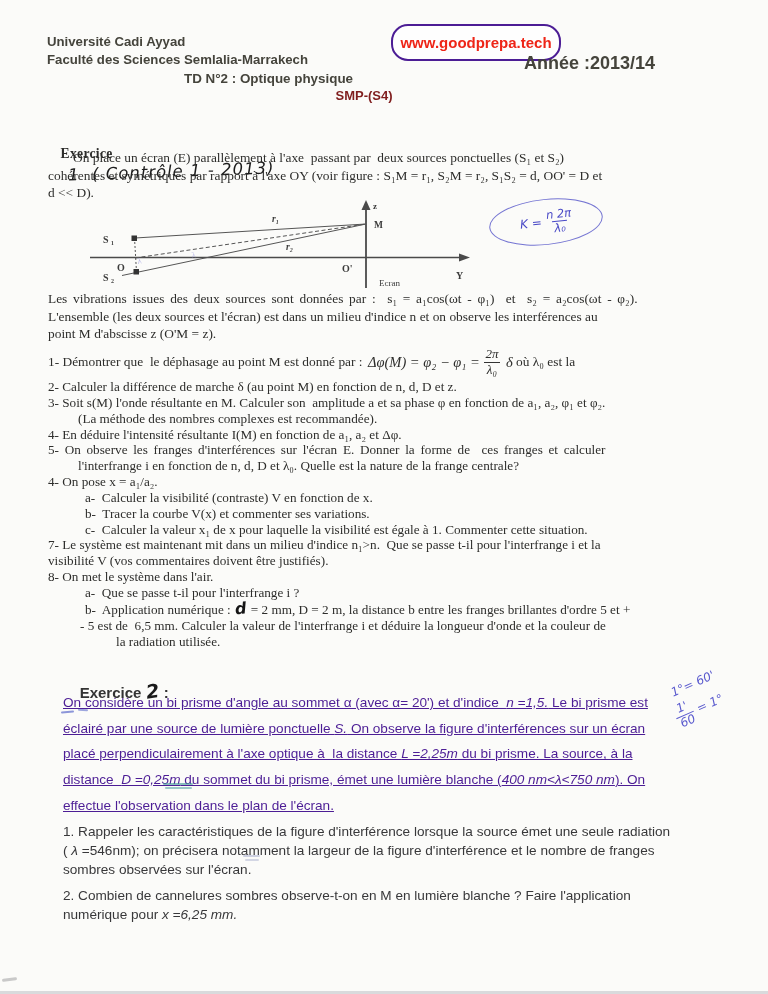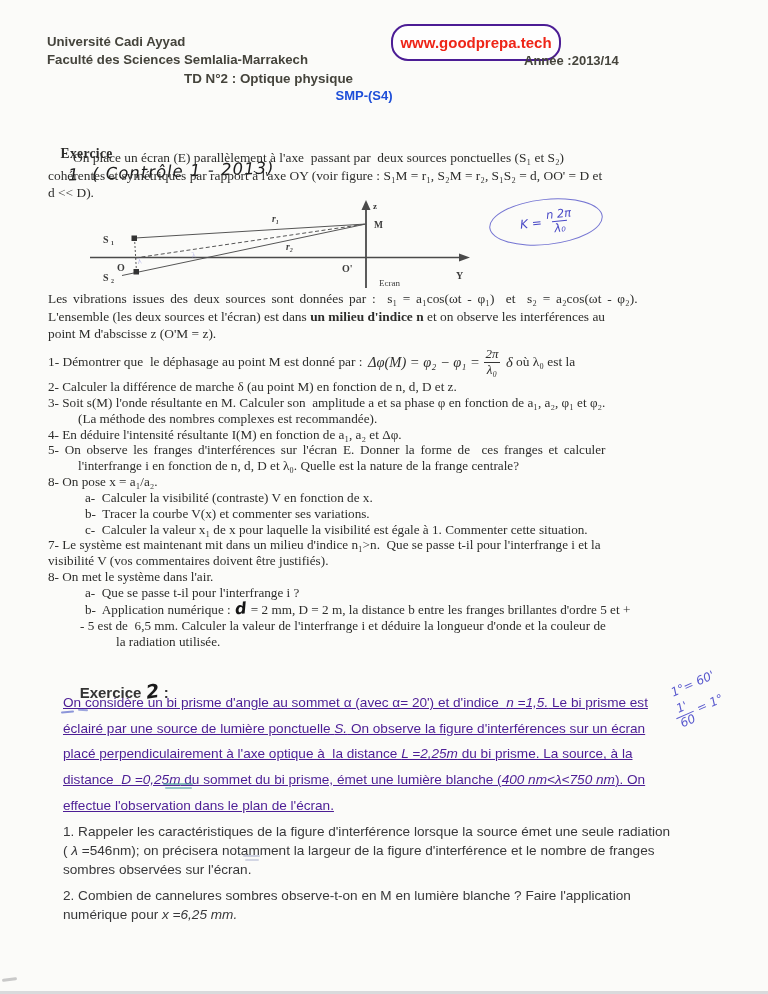--- a/index.html
+++ b/index.html
@@ -3,23 +3,23 @@
 <meta charset="utf-8">
 <style>
   html,body{margin:0;padding:0;background:#e9e9e9;}
   .page{position:relative;width:768px;height:994px;background:#fbfbf9;overflow:hidden;
         font-family:"Liberation Serif","DejaVu Serif",serif;color:#2d2d2b;}
   .abs{position:absolute;}
   .ln{white-space:pre;}
   
   .h-uni{left:47px;top:34px;font-family:"Liberation Sans",sans-serif;font-weight:bold;font-size:13.2px;color:#45443c;}
   .h-fac{left:47px;top:52px;font-family:"Liberation Sans",sans-serif;font-weight:bold;font-size:13.2px;color:#45443c;}
-  .h-year{left:524px;top:53px;font-family:"Liberation Sans",sans-serif;font-weight:bold;font-size:13px;color:#45443c;}
+  .h-year{left:524px;top:53px;font-family:"Liberation Sans",sans-serif;font-weight:bold;font-size:18px;color:#45443c;}
   .h-title{left:184px;top:71px;width:360px;text-align:left;font-family:"Liberation Sans",sans-serif;font-weight:bold;font-size:13.4px;color:#45443c;}
-  .h-sub{left:184px;top:88px;width:360px;text-align:center;font-family:"Liberation Sans",sans-serif;font-weight:bold;font-size:13px;color:#1d4ed8;}
+  .h-sub{left:184px;top:88px;width:360px;text-align:center;font-family:"Liberation Sans",sans-serif;font-weight:bold;font-size:13px;color:#7f1d1d;}
   
   .badge{left:391px;top:24px;width:166px;height:33px;background:#fefefe;border:2px solid #4c1d95;border-radius:17px;
          display:flex;align-items:center;justify-content:center;}
   .badge span{font-family:"Liberation Sans",sans-serif;font-weight:bold;font-size:15px;color:#ee2517;}
   
   .ex1-head{left:47px;top:130px;font-size:13.6px;}
   .ex1-word{font-weight:bold;letter-spacing:.3px;}
   .hand-title{display:inline-block;font-family:"DejaVu Sans",sans-serif;font-style:italic;font-size:16.5px;
               letter-spacing:1px;color:#1c1c1c;transform:rotate(-2deg);margin-left:7px;}
   .intro{left:48px;top:149px;font-size:13.4px;line-height:17.6px;}
@@ -27,21 +27,21 @@
   .vib{left:48px;top:290px;font-size:13.4px;line-height:17.6px;}
   .sp{word-spacing:2.4px;}
   .q1row{left:48px;top:342px;height:40px;display:flex;align-items:center;font-size:13.4px;}
   .q1row span{white-space:pre;}
   .q1-math{font-style:italic;font-size:14.5px;margin-left:2px;}
   .frac{display:inline-flex;flex-direction:column;align-items:center;font-style:italic;font-size:13px;line-height:1.1;margin:0 4px;}
   .frac .den{border-top:1.2px solid #333;padding:0 3px;}
   .items{left:48px;top:379px;font-size:13.2px;line-height:15.85px;}
   .l1{margin-left:30px;} .l2{margin-left:37px;} .l3{margin-left:32px;} .l4{margin-left:68px;}
   
-  .sg-b{font-weight:bold;margin-top:16px;}
+  .sg-b{font-weight:normal;margin-top:16px;}
   .sg-i{font-style:italic;}
   .sg-hand{display:inline-block;font-family:"DejaVu Sans",sans-serif;font-weight:bold;font-style:italic;
            font-size:16px;color:#151515;transform:rotate(-6deg);margin:0 1px;}
   
   .figwrap{left:88px;top:198px;width:492px;height:96px;}
   .fig-text{font-family:"Liberation Serif",serif;fill:#3c3c3c;}
   .knote{left:489px;top:199px;width:112px;height:44px;display:flex;align-items:center;justify-content:center;
          gap:5px;color:#4848c6;font-family:"DejaVu Sans",sans-serif;font-style:italic;font-size:12px;
          border:1.6px solid rgba(72,72,198,.75);border-radius:50%;transform:rotate(-6deg);}
   .knote .kfrac{display:inline-flex;flex-direction:column;align-items:center;line-height:1.1;font-size:11.5px;}
@@ -154,21 +154,21 @@
     <span> où λ₀ est la</span>
   </div>
 
   <div class="abs items">
     <div class="ln"><span>2- Calculer la différence de marche δ (au point M) en fonction de n, d, D et z.</span></div>
     <div class="ln"><span>3- Soit s(M) l'onde résultante en M. Calculer son  amplitude a et sa phase φ en fonction de a₁, a₂, φ₁ et φ₂.</span></div>
     <div class="ln l1"><span>(La méthode des nombres complexes est recommandée).</span></div>
     <div class="ln"><span>4- En déduire l'intensité résultante I(M) en fonction de a₁, a₂ et Δφ.</span></div>
     <div class="ln sp"><span>5- On observe les franges d'interférences sur l'écran E. Donner la forme de  ces franges et calculer</span></div>
     <div class="ln l1"><span>l'interfrange i en fonction de n, d, D et λ₀. Quelle est la nature de la frange centrale?</span></div>
-    <div class="ln"><span>8- On pose x = a₁/a₂.</span></div>
+    <div class="ln"><span>4- On pose x = a₁/a₂.</span></div>
     <div class="ln l2"><span>a-  Calculer la visibilité (contraste) V en fonction de x.</span></div>
     <div class="ln l2"><span>b-  Tracer la courbe V(x) et commenter ses variations.</span></div>
     <div class="ln l2"><span>c-  Calculer la valeur x₁ de x pour laquelle la visibilité est égale à 1. Commenter cette situation.</span></div>
     <div class="ln"><span>7- Le système est maintenant mit dans un milieu d'indice n₁&gt;n.  Que se passe t-il pour l'interfrange i et la</span></div>
     <div class="ln"><span>visibilité V (vos commentaires doivent être justifiés).</span></div>
     <div class="ln"><span>8- On met le système dans l'air.</span></div>
     <div class="ln l2"><span>a-  Que se passe t-il pour l'interfrange i ?</span></div>
     <div class="ln l2"><span>b-  Application numérique : </span><span class="sg-hand">d</span><span> = 2 mm, D = 2 m, la distance b entre les franges brillantes d'ordre 5 et +</span></div>
     <div class="ln l3"><span>- 5 est de  6,5 mm. Calculer la valeur de l'interfrange i et déduire la longueur d'onde et la couleur de</span></div>
     <div class="ln l4"><span>la radiation utilisée.</span></div>

